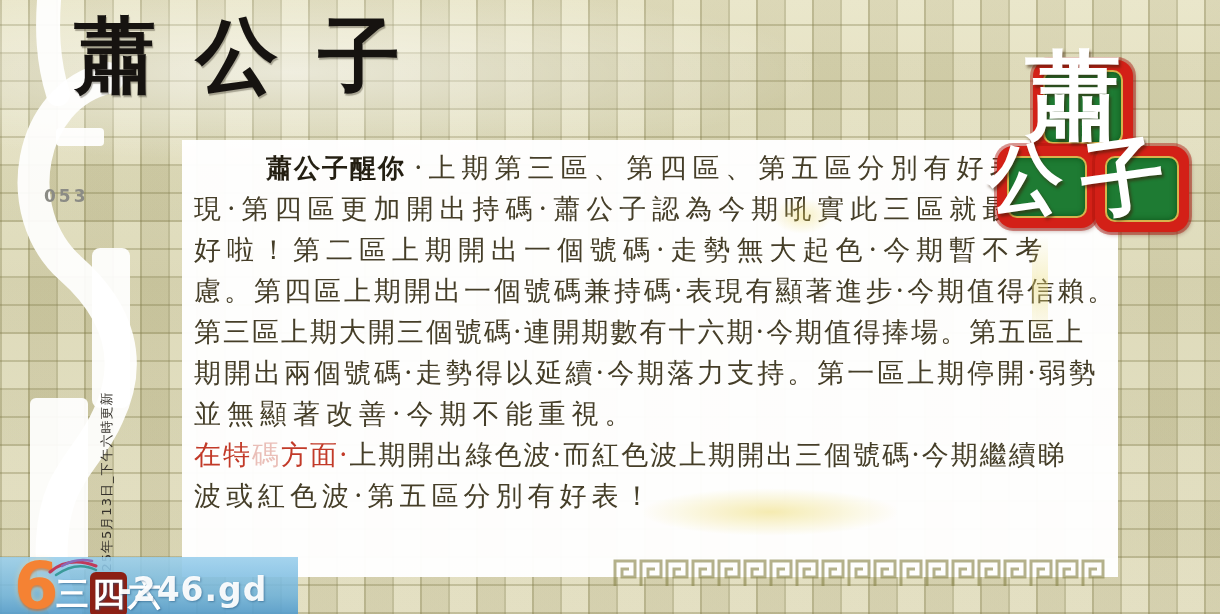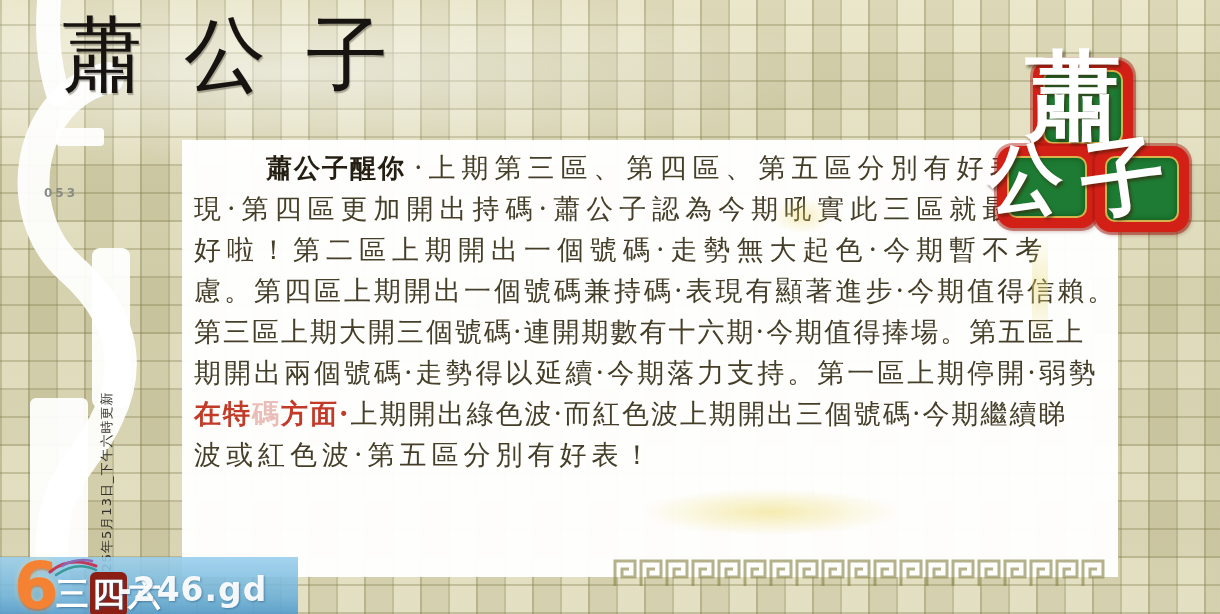--- a/index.html
+++ b/index.html
@@ -12,39 +12,39 @@
       repeating-linear-gradient(90deg, rgba(125,120,70,.32) 0 2px, rgba(0,0,0,0) 2px 28px),
       repeating-linear-gradient(0deg, rgba(125,120,70,.32) 0 2px, rgba(0,0,0,0) 2px 28px),
       repeating-linear-gradient(90deg, rgba(255,255,255,.10) 0 28px, rgba(110,105,60,.10) 28px 56px),
       repeating-linear-gradient(0deg, rgba(255,255,255,.08) 0 56px, rgba(110,105,60,.07) 56px 112px),
       linear-gradient(180deg,#e6e2c0 0%,#d8d4ae 45%,#ded9b6 100%);}
   .wash-top{position:absolute;left:0;top:0;width:820px;height:160px;
     background:radial-gradient(ellipse at 35% 45%, rgba(255,255,255,.55), rgba(255,255,255,0) 72%);}
 
   
   .ribbon{position:absolute;left:0;top:0;width:170px;height:614px;}
-  .issue-no{position:absolute;left:44px;top:186px;font-size:12px;font-weight:bold;
+  .issue-no{position:absolute;left:44px;top:186px;font-size:17px;font-weight:bold;
     color:#8b8b85;letter-spacing:3px;}
   .date-note{position:absolute;left:98px;top:590px;transform:rotate(-90deg);
     transform-origin:0 0;white-space:nowrap;font-size:13px;color:#33302a;letter-spacing:1px;}
 
   
-  .main-title{position:absolute;left:62px;top:4px;height:100px;line-height:102px;
-    font-family:"DejaVu Serif","Liberation Serif",serif;font-weight:400;font-size:82px;
+  .main-title{position:absolute;left:74px;top:4px;height:100px;line-height:102px;
+    font-family:"DejaVu Serif","Liberation Serif",serif;font-weight:700;font-size:82px;
     color:#161310;letter-spacing:40px;text-shadow:1px 2px 1px rgba(40,35,20,.35);}
 
   
   .tips-panel{position:absolute;left:182px;top:116px;width:936px;height:437px;
     background:rgba(255,255,255,.97);padding:7px 10px 0 12px;box-sizing:border-box;margin-top:24px;}
   .line{height:41px;line-height:41px;font-size:27px;color:#453e28;white-space:nowrap;
     font-family:"DejaVu Serif","Liberation Serif",serif;}
   .l1{padding-left:72px;}
   .intro-bold{font-weight:900;color:#241f12;font-size:26px;letter-spacing:2px;margin-right:8px;}.sp6{letter-spacing:6px}.sp5{letter-spacing:5px}
   .sp3{letter-spacing:3px}.sp2{letter-spacing:2px}
-  .red-ink{color:#c23a28;font-weight:bold;}
+  .red-ink{color:#c23a28;}
   .faded-ink{color:rgba(194,58,40,.32);}
 
   
   .seal{position:absolute;left:995px;top:52px;width:205px;height:182px;}
   .seal-tile{position:absolute;background:#d32017;border-radius:16px;
     box-shadow:0 0 0 3px rgba(170,20,10,.45), 2px 3px 4px rgba(90,20,10,.35);}
   .seal-inner{position:absolute;inset:10px;background:#1e7b33;border-radius:10px;
     border:2px solid #d7b34c;box-shadow:inset 0 0 6px rgba(0,60,10,.6);}
   .tile-top{left:38px;top:8px;width:100px;height:94px;}
   .tile-bl{left:2px;top:94px;width:100px;height:82px;}
@@ -104,20 +104,21 @@
 
   <div class="main-title">蕭公子</div>
 
   <div class="tips-panel">
     <div class="line l1"><span class="intro-bold">蕭公子醒你</span><span class="sp6">·上期第三區、第四區、第五區分別有好表</span></div>
     <div class="line sp6">現·第四區更加開出持碼·蕭公子認為今期吼實此三區就最</div>
     <div class="line sp6">好啦！第二區上期開出一個號碼·走勢無大起色·今期暫不考</div>
     <div class="line sp3">慮。第四區上期開出一個號碼兼持碼·表現有顯著進步·今期值得信賴。</div>
     <div class="line sp2">第三區上期大開三個號碼·連開期數有十六期·今期值得捧場。第五區上</div>
     <div class="line sp3">期開出兩個號碼·走勢得以延續·今期落力支持。第一區上期停開·弱勢</div>
+    <div class="line sp6">並無顯著改善·今期不能重視。</div>
     <div class="line sp2"><span class="red-ink">在特</span><span class="red-ink faded-ink">碼</span><span class="red-ink">方面·</span><span>上期開出綠色波·而紅色波上期開出三個號碼·今期繼續睇</span></div>
     <div class="line sp5">波或紅色波·第五區分別有好表！</div>
   </div>
 
   <div class="smudge-a"></div>
   <div class="smudge-b"></div>
   <div class="smudge-c"></div>
 
   <div class="seal">
     <div class="seal-tile tile-top">

